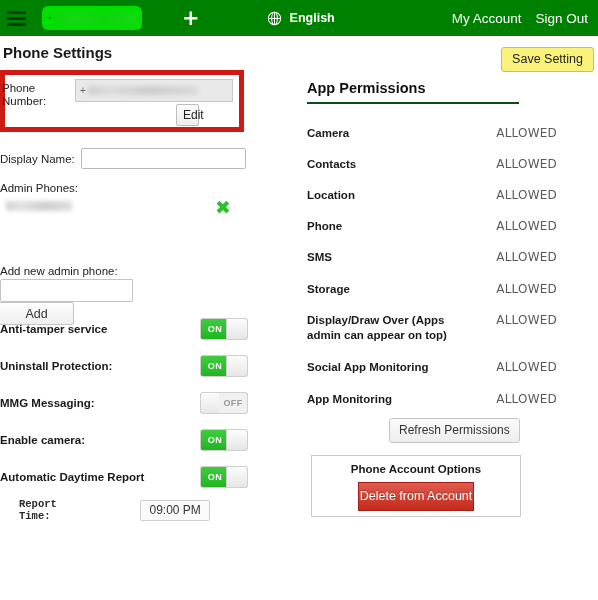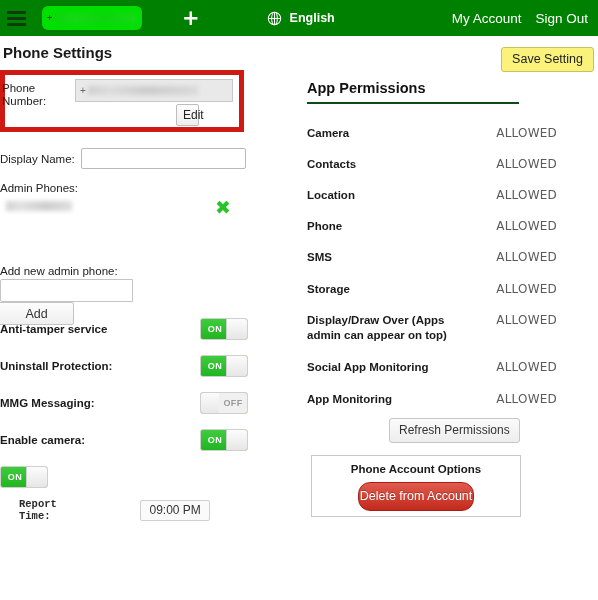--- a/index.html
+++ b/index.html
@@ -242,21 +242,21 @@
     border: 1px solid #c9c9c9; background: #fff;
   }
   .acct-title {
     text-align: center; margin-top: 7px;
     font-size: 11.5px; font-weight: bold; color: #1a1a1a;
   }
   .btn-delete {
     display: block; margin: 7px auto 0;
     padding: 6px 1px 7px;
     background: linear-gradient(#e05b4e,#c22a1c);
-    border: 1px solid #a81e12; border-radius: 12px;
+    border: 1px solid #a81e12; border-radius: 0;
     color: #ffffff; font-size: 12.5px;
     cursor: pointer;
     font-family: "Liberation Sans", sans-serif;
     text-shadow: 0 -1px 0 rgba(0,0,0,0.25);
   }
 </style>
 </head>
 <body>
 
 <div class="navbar">
@@ -347,20 +347,21 @@
 
   <div class="toggle-row" style="top:359px">
     <span class="t-lbl">Enable camera:</span>
     <div class="switch">
       <div class="track-on">ON</div>
       <div class="knob-r"></div>
     </div>
   </div>
 
   <div class="toggle-row" style="top:396px">
+    <span class="t-lbl">Automatic Daytime Report</span>
     <div class="switch">
       <div class="track-on">ON</div>
       <div class="knob-r"></div>
     </div>
   </div>
 
   <div class="report-time-row">
     <span class="rt-lbl">Report Time:</span>
     <div class="rt-value">09:00 PM</div>
   </div>

